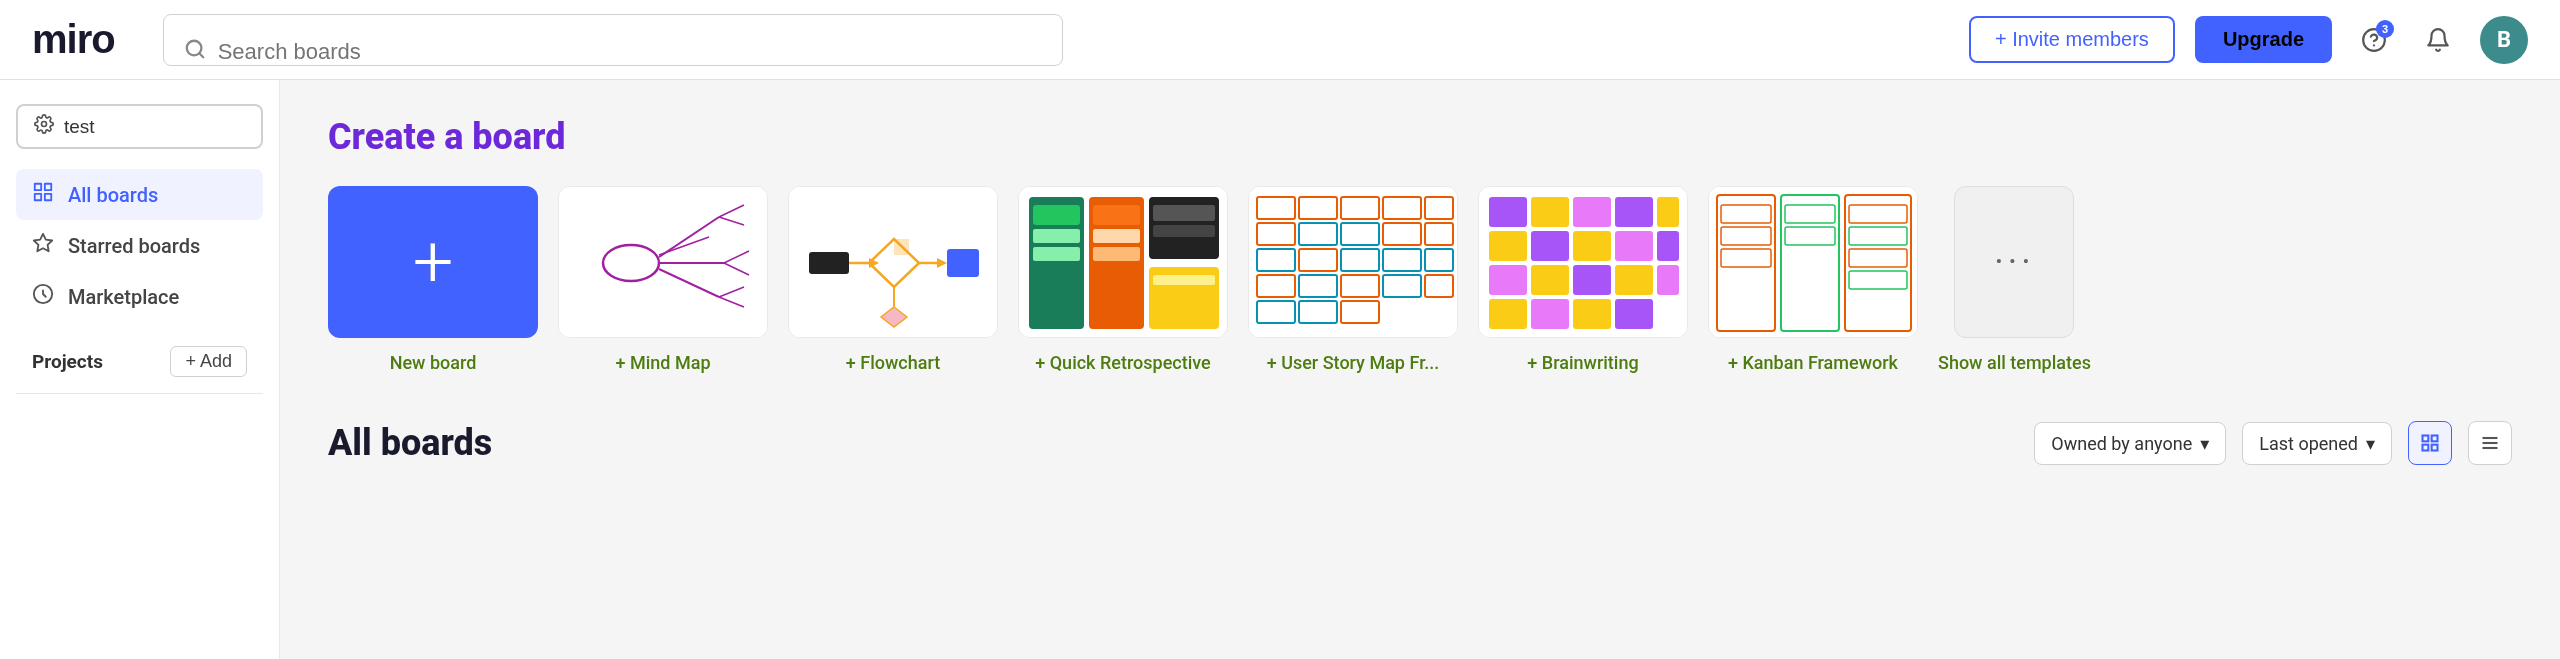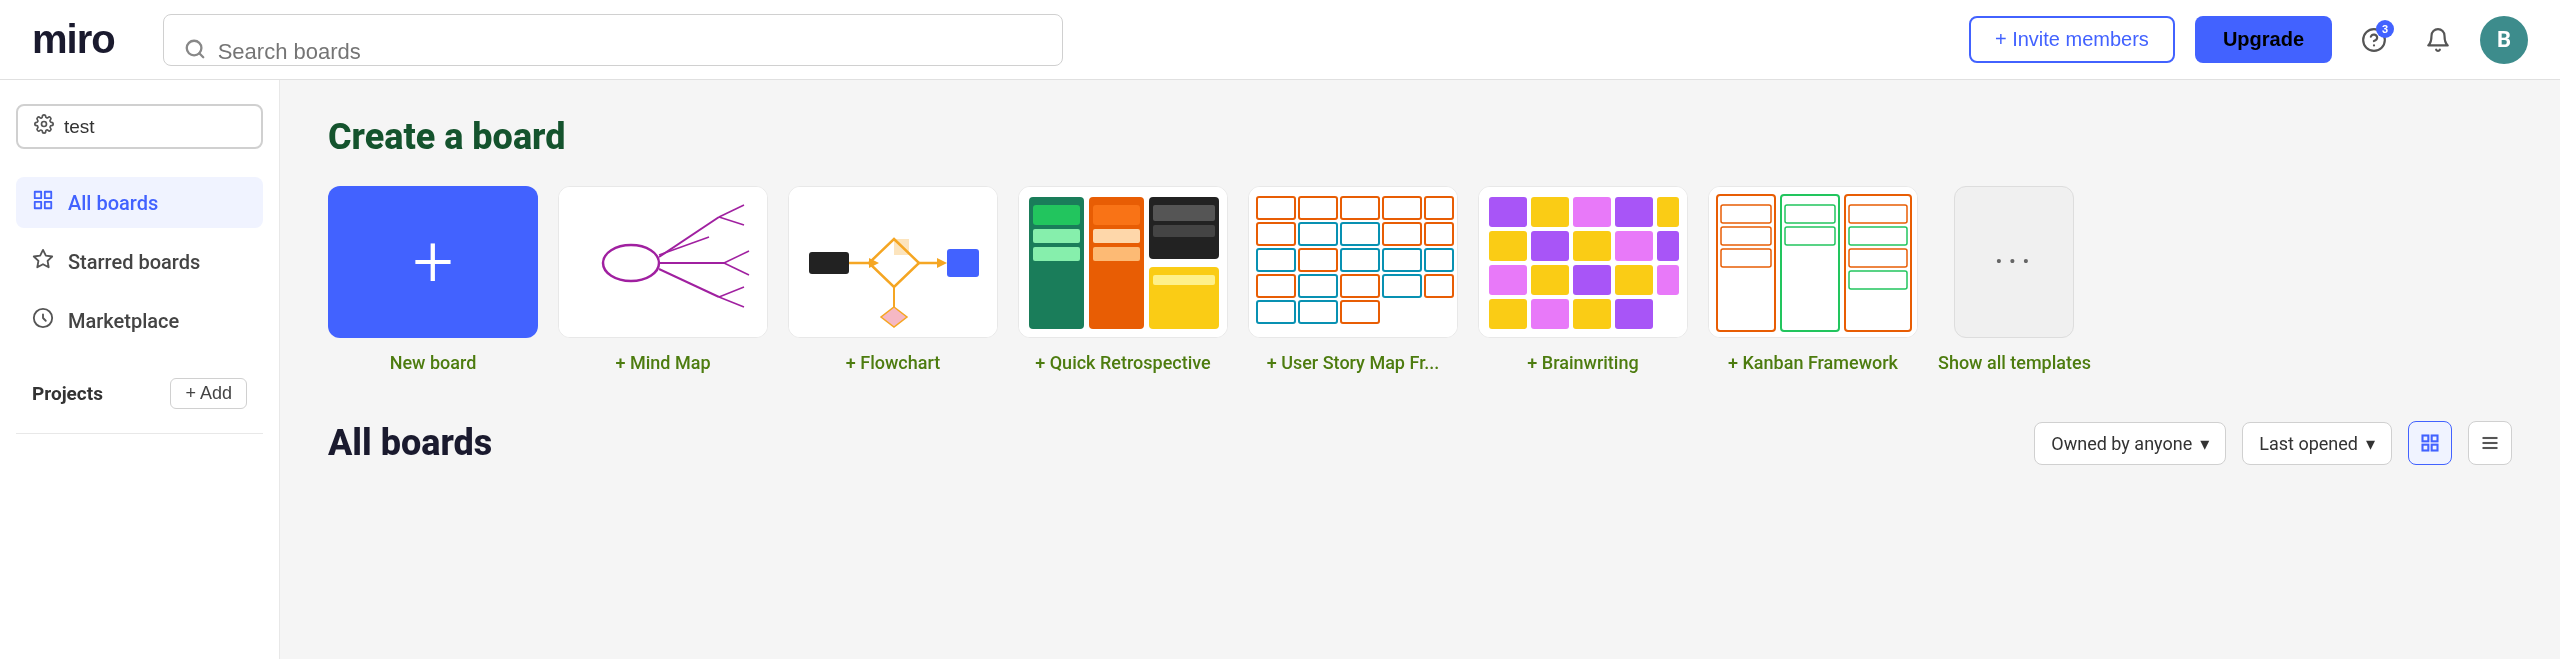--- a/index.html
+++ b/index.html
@@ -149,21 +149,21 @@
 
     
     .sidebar {
       width: 280px;
       flex-shrink: 0;
       background: #fff;
       border-right: 1px solid #e8e8e8;
       padding: 24px 16px;
       display: flex;
       flex-direction: column;
-      gap: 8px;
+      gap: 0;
     }
 
     .workspace-btn {
       display: flex;
       align-items: center;
       gap: 10px;
       border: 2px solid #d0d0d0;
       background: #fff;
       border-radius: 8px;
       padding: 8px 16px;
@@ -226,21 +226,21 @@
     .content {
       flex: 1;
       padding: 36px 48px;
       overflow-y: auto;
       background: #f5f5f5;
     }
 
     .section-title {
       font-size: 36px;
       font-weight: 800;
-      color: #14532d;
+      color: #6d28d9;
       margin-bottom: 28px;
     }
 
     
     .templates-row {
       display: flex;
       gap: 20px;
       align-items: flex-start;
       margin-bottom: 48px;
       flex-wrap: nowrap;

